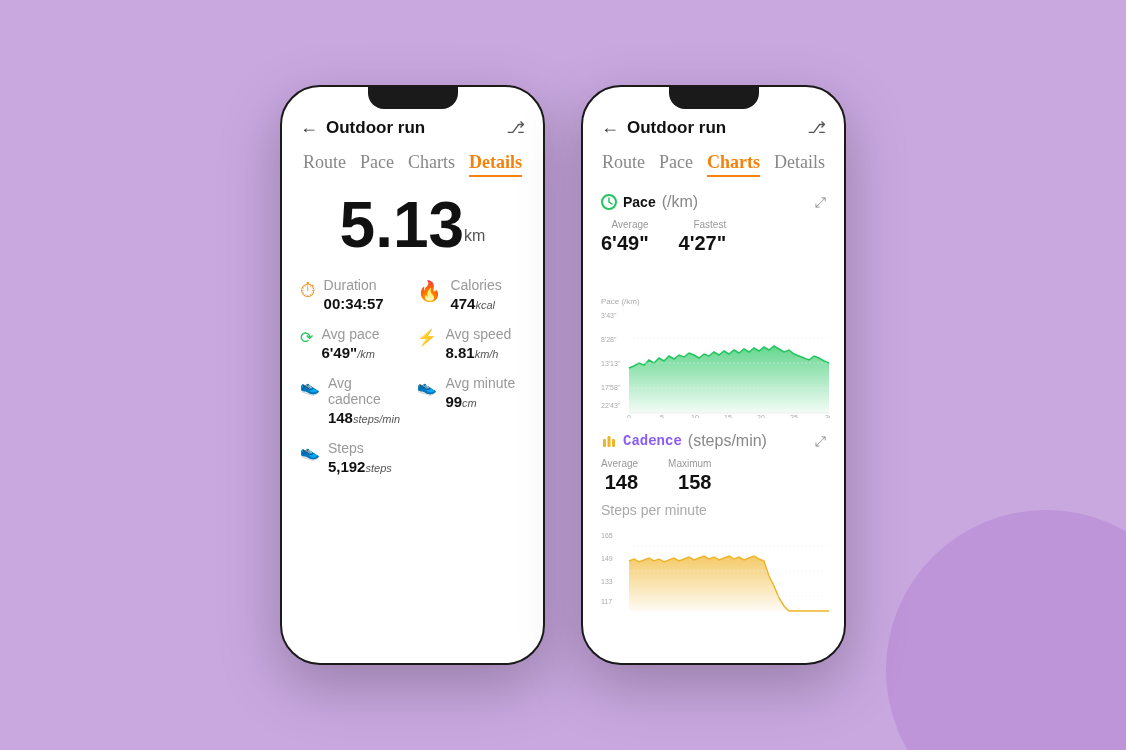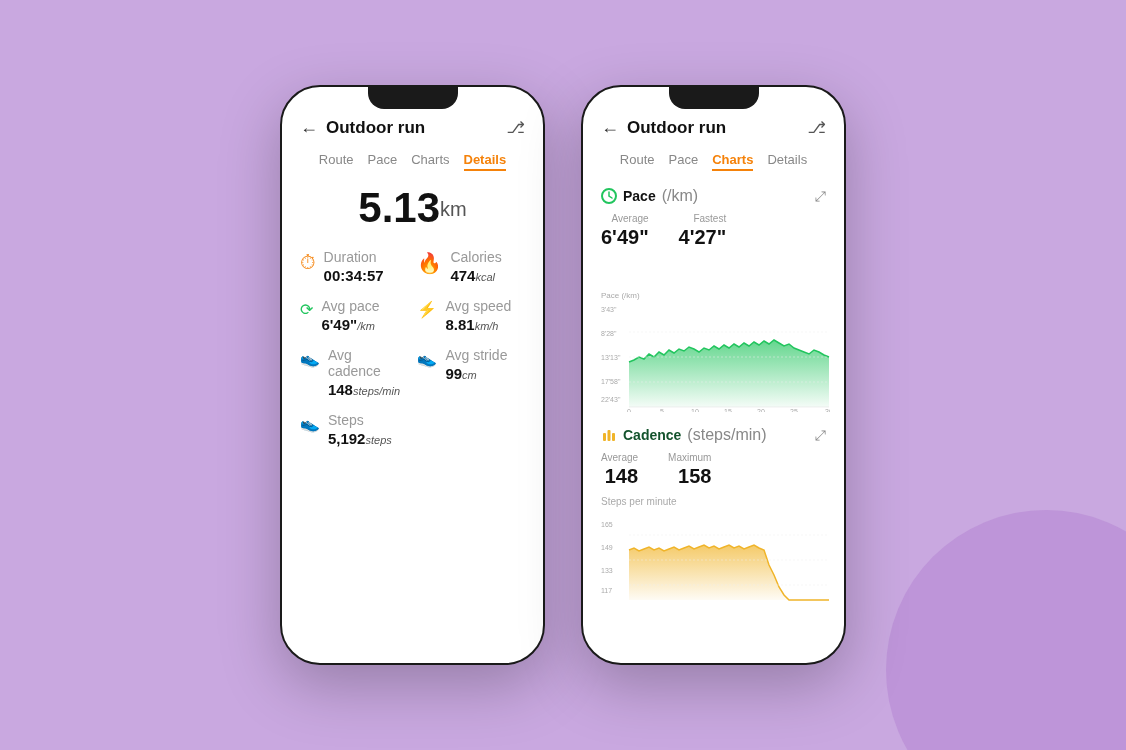--- a/index.html
+++ b/index.html
@@ -82,43 +82,44 @@
       color: #555;
     }
     
     .tabs {
       display: flex;
       gap: 14px;
       margin-bottom: 16px;
       justify-content: center;
     }
     .tab {
-      font-size: 13px;
+      font-size: 18px;
       color: #888;
       cursor: pointer;
       padding-bottom: 2px;
+      font-family: Liberation Serif, serif;
     }
     .tab.active {
       color: #f5820a;
       border-bottom: 2px solid #f5820a;
       font-weight: 600;
     }
     
     .distance-section {
       text-align: center;
       margin-bottom: 20px;
     }
     .distance-value {
-      font-size: 42px;
+      font-size: 64px;
       font-weight: 700;
       color: #111;
       line-height: 1;
     }
     .distance-unit {
-      font-size: 20px;
+      font-size: 16px;
       font-weight: 400;
       color: #555;
       vertical-align: super;
     }
     .stats-grid {
       display: grid;
       grid-template-columns: 1fr 1fr;
       gap: 14px 10px;
     }
     .stat-item {
@@ -191,21 +192,22 @@
       font-size: 20px;
       font-weight: 700;
       color: #111;
     }
     
     .chart-area {
       width: 100%;
       position: relative;
     }
     .cadence-title {
-      color: #14532d;
+      color: #8b5cf6;
+      font-family: Liberation Mono, monospace;
     }
   </style>
 </head>
 <body>
 
 <div class="bg-circle"></div>
 
 <div class="phones-container">
 
   <div class="phone">
@@ -269,21 +271,21 @@
           <span class="stat-icon" style="color:#f5820a; font-size:16px">👟</span>
           <div class="stat-content">
             <div class="stat-label">Avg cadence</div>
             <div class="stat-value">148<span class="stat-value-unit">steps/min</span></div>
           </div>
         </div>
 
         <div class="stat-item">
           <span class="stat-icon" style="color:#f5c842; font-size:16px">👟</span>
           <div class="stat-content">
-            <div class="stat-label">Avg stride</div>
+            <div class="stat-label">Avg minute</div>
             <div class="stat-value">99<span class="stat-value-unit">cm</span></div>
           </div>
         </div>
 
         <div class="stat-item">
           <span class="stat-icon" style="color:#60a5fa; font-size:16px">👟</span>
           <div class="stat-content">
             <div class="stat-label">Steps</div>
             <div class="stat-value">5,192<span class="stat-value-unit">steps</span></div>
           </div>
@@ -392,21 +394,21 @@
             <div class="chart-stat-label">Average</div>
             <div class="chart-stat-value">148</div>
           </div>
           <div>
             <div class="chart-stat-label">Maximum</div>
             <div class="chart-stat-value">158</div>
           </div>
         </div>
 
         <div class="chart-area">
-          <div style="font-size:10px;color:#aaa;margin-bottom:8px;">Steps per minute</div>
+          <div style="font-size:14px;color:#aaa;margin-bottom:8px;">Steps per minute</div>
           <svg width="229" height="90" viewBox="0 0 229 90" style="display:block;">
             <defs>
               <linearGradient id="cadenceGrad" x1="0" y1="0" x2="0" y2="1">
                 <stop offset="0%" stop-color="#f0b429" stop-opacity="0.7"></stop>
                 <stop offset="100%" stop-color="#f0b429" stop-opacity="0.05"></stop>
               </linearGradient>
             </defs>
 
             <text x="0" y="12" font-size="7" fill="#aaa">165</text>
             <text x="0" y="35" font-size="7" fill="#aaa">149</text>

